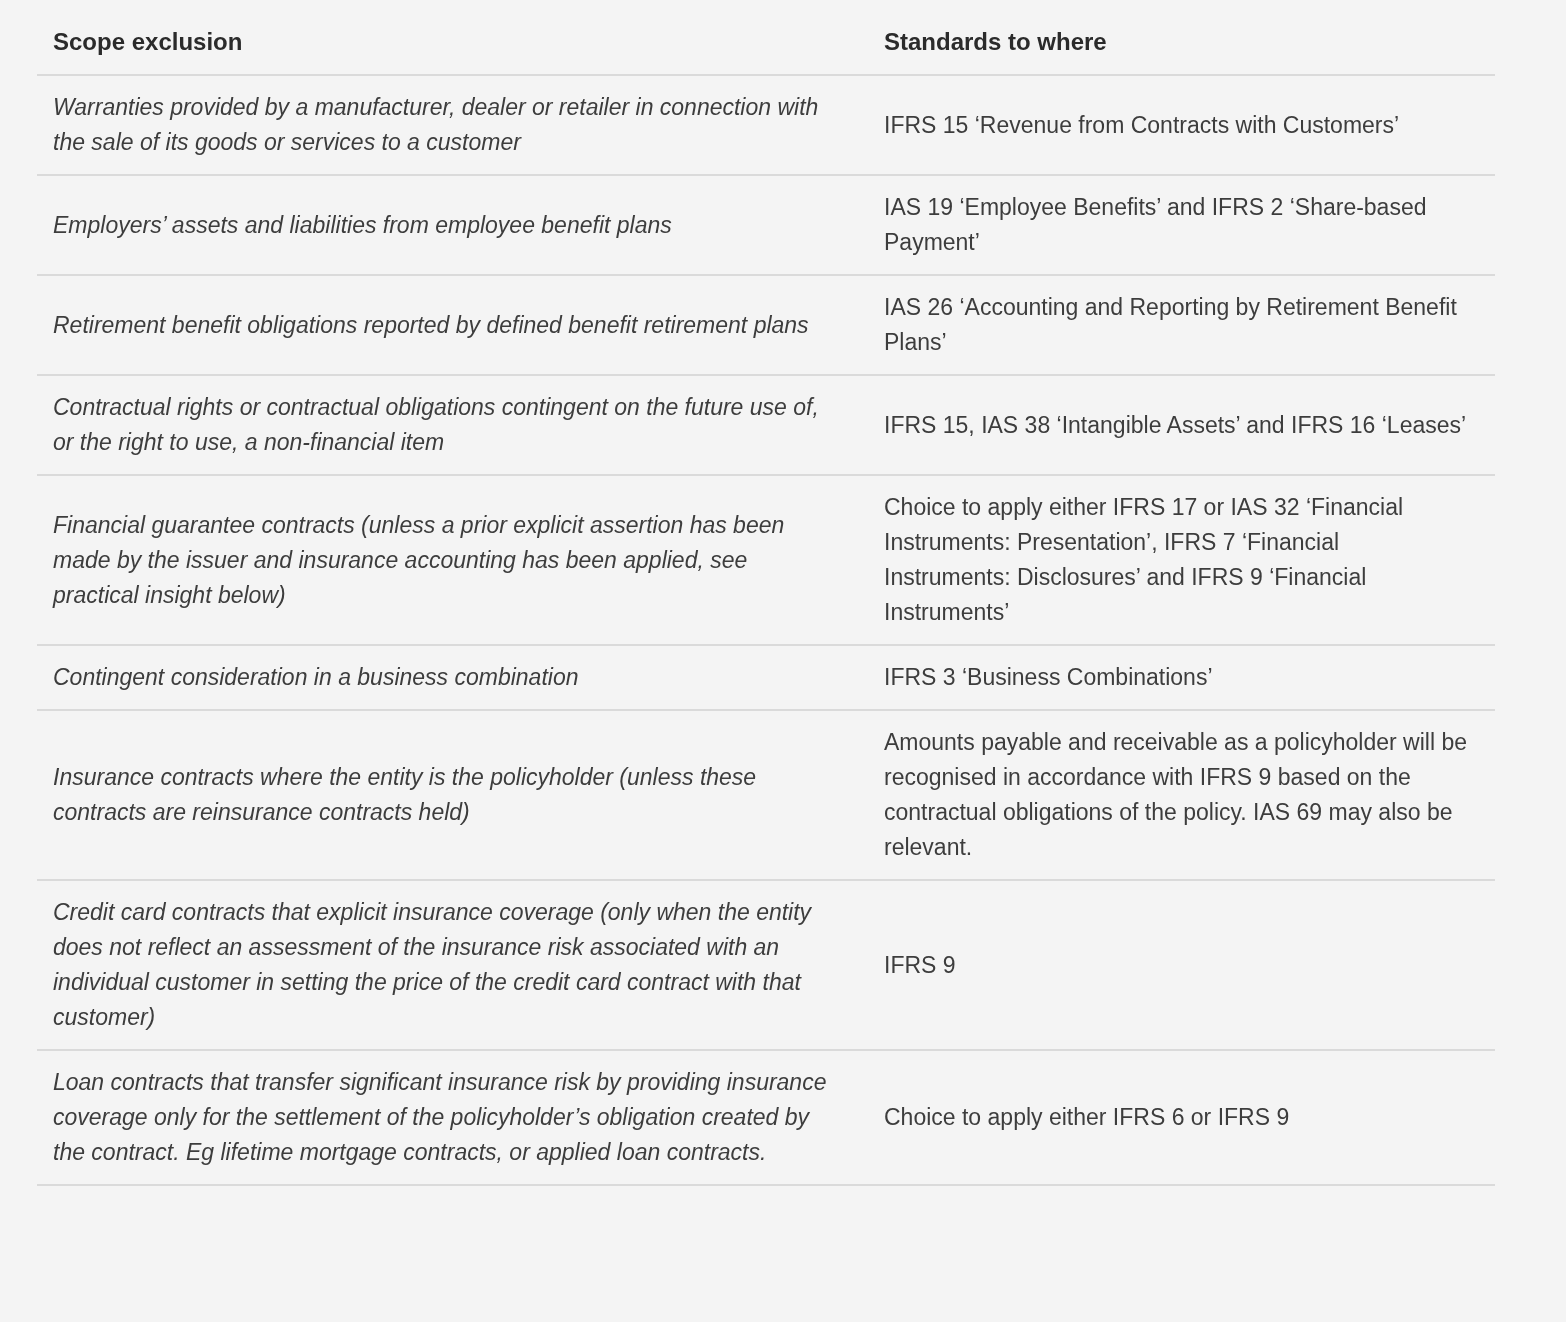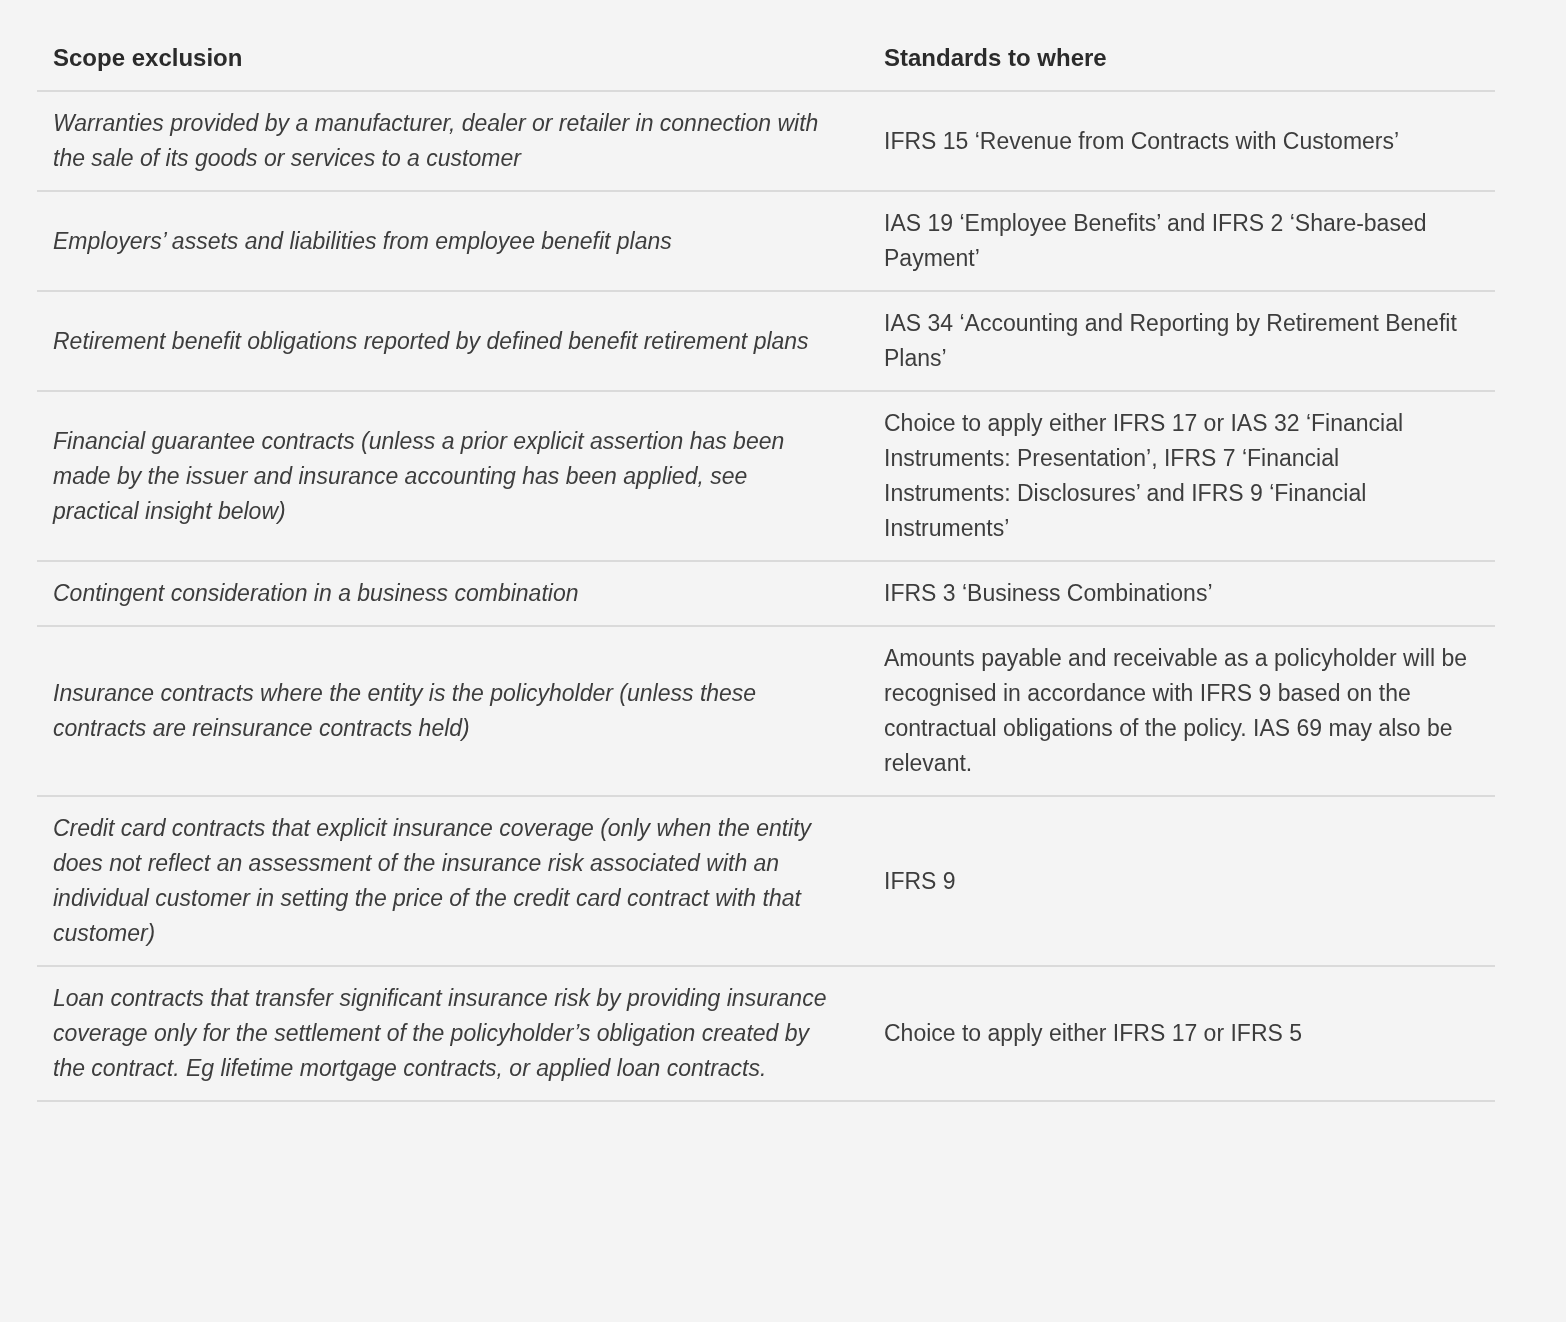--- a/index.html
+++ b/index.html
@@ -9,21 +9,21 @@
     font-family: "Liberation Sans", sans-serif;
   }
   body {
     width: 1566px;
     min-height: 1322px;
     box-sizing: border-box;
   }
   .table-wrap {
     margin: 0 0 0 37px;
     width: 1458px;
-    padding-top: 16px;
+    padding-top: 0;
   }
   table.scope-table {
     width: 100%;
     border-collapse: collapse;
     table-layout: fixed;
     color: #3d3d3d;
     font-size: 23px;
     line-height: 35px;
   }
   table.scope-table col.col-exclusion { width: 847px; }
@@ -76,23 +76,27 @@
     <td class="standard-cell">IFRS 15 ‘Revenue from Contracts with Customers’</td>
   </tr>
 
   <tr>
     <td class="exclusion-cell">Employers’ assets and liabilities from employee benefit plans</td>
     <td class="standard-cell">IAS 19 ‘Employee Benefits’ and IFRS 2 ‘Share-based Payment’</td>
   </tr>
 
   <tr>
     <td class="exclusion-cell">Retirement benefit obligations reported by defined benefit retirement plans</td>
-    <td class="standard-cell">IAS 34 ‘Accounting and Reporting by Retirement Benefit Plans’</td>
+    <td class="standard-cell">IAS 26 ‘Accounting and Reporting by Retirement Benefit Plans’</td>
   </tr>
 
+  <tr>
+    <td class="exclusion-cell">Contractual rights or contractual obligations contingent on the future use of, or the right to use, a non-financial item</td>
+    <td class="standard-cell">IFRS 15, IAS 38 ‘Intangible Assets’ and IFRS 16 ‘Leases’</td>
+  </tr>
 
 
   <tr>
     <td class="exclusion-cell">Financial guarantee contracts (unless a prior explicit assertion has been made by the issuer and insurance accounting has been applied, see practical insight below)</td>
     <td class="standard-cell">Choice to apply either IFRS 17 or IAS 32 ‘Financial Instruments: Presentation’, IFRS 7 ‘Financial Instruments: Disclosures’ and IFRS 9 ‘Financial Instruments’</td>
   </tr>
 
   <tr>
     <td class="exclusion-cell">Contingent consideration in a business combination</td>
     <td class="standard-cell">IFRS 3 ‘Business Combinations’</td>
@@ -103,17 +107,17 @@
     <td class="standard-cell">Amounts payable and receivable as a policyholder will be recognised in accordance with IFRS 9 based on the contractual obligations of the policy. IAS 69 may also be relevant.</td>
   </tr>
 
   <tr>
     <td class="exclusion-cell">Credit card contracts that explicit insurance coverage (only when the entity does not reflect an assessment of the insurance risk associated with an individual customer in setting the price of the credit card contract with that customer)</td>
     <td class="standard-cell">IFRS 9</td>
   </tr>
 
   <tr>
     <td class="exclusion-cell">Loan contracts that transfer significant insurance risk by providing insurance coverage only for the settlement of the policyholder’s obligation created by the contract. Eg lifetime mortgage contracts, or applied loan contracts.</td>
-    <td class="standard-cell">Choice to apply either IFRS 17 or IFRS 5</td>
+    <td class="standard-cell">Choice to apply either IFRS 6 or IFRS 9</td>
   </tr>
 </tbody>
   </table>
 </div>
 
 </body></html>

